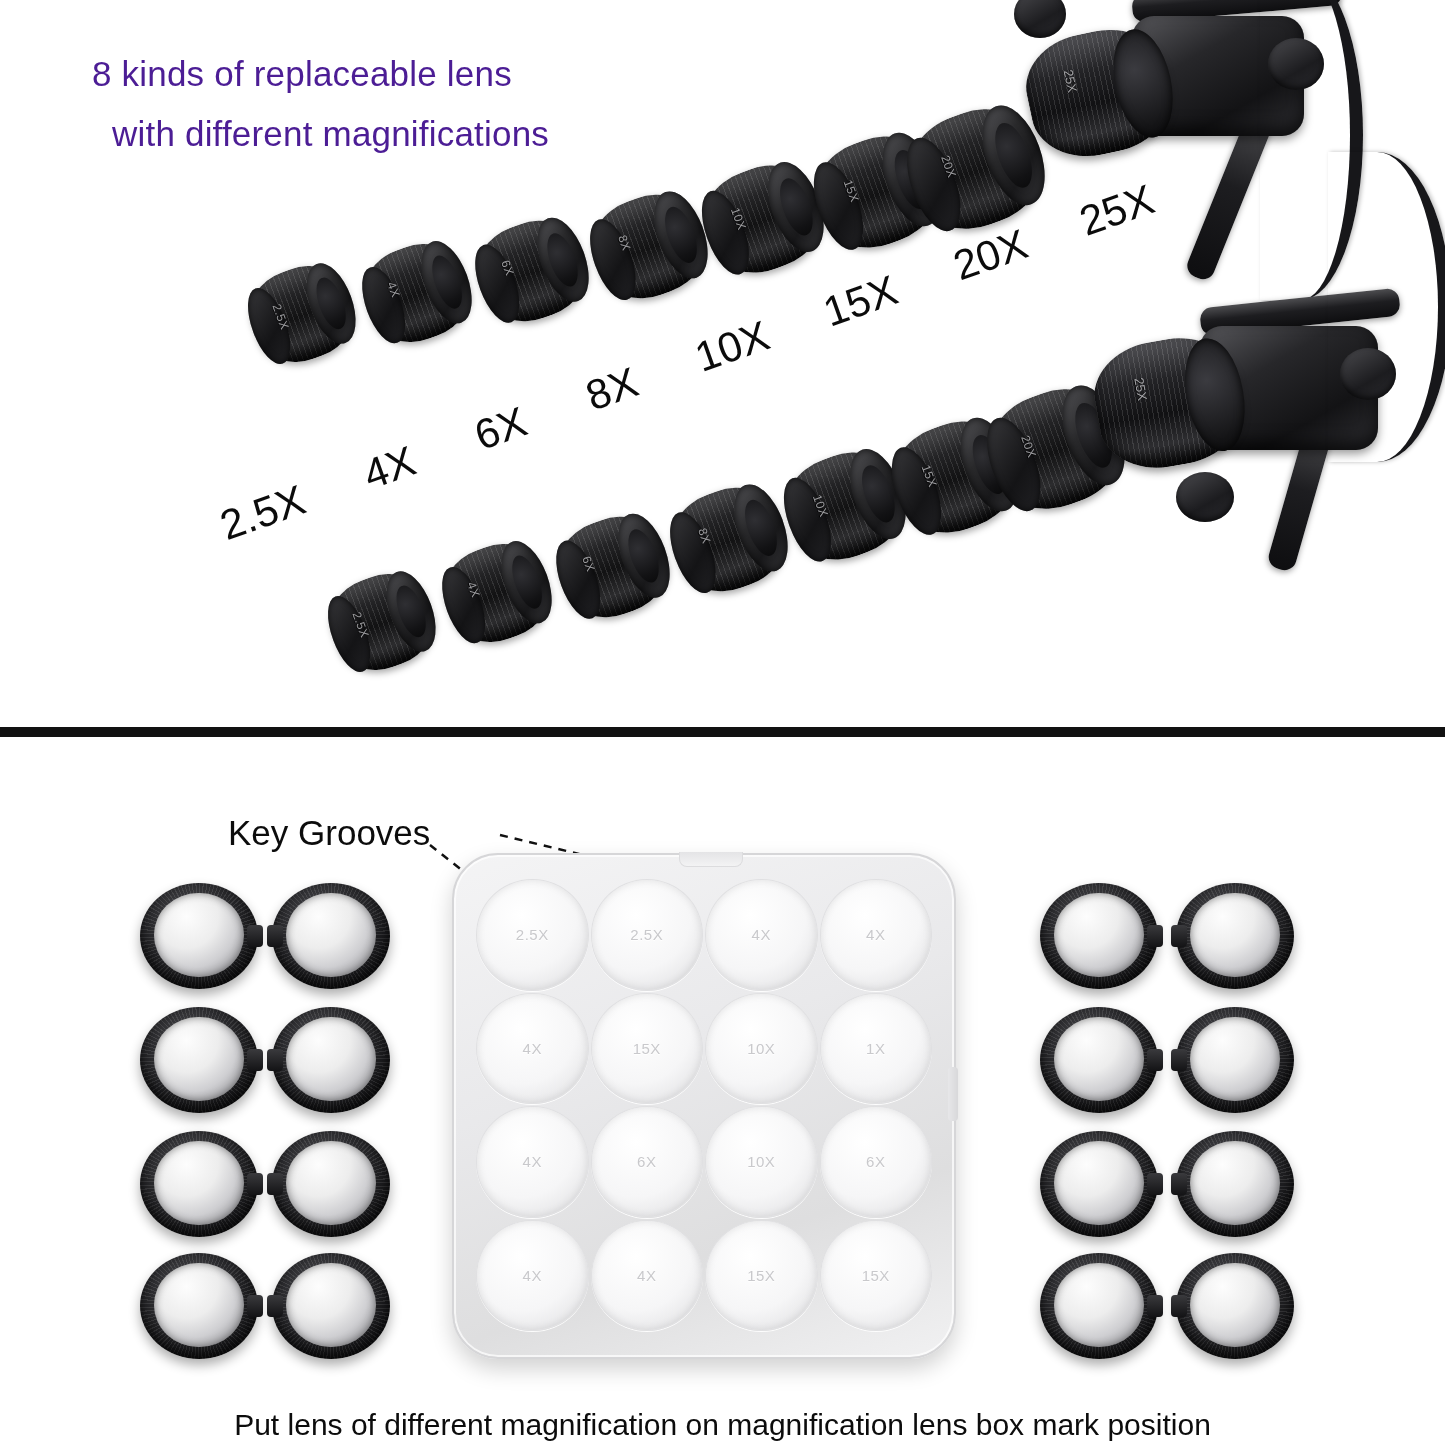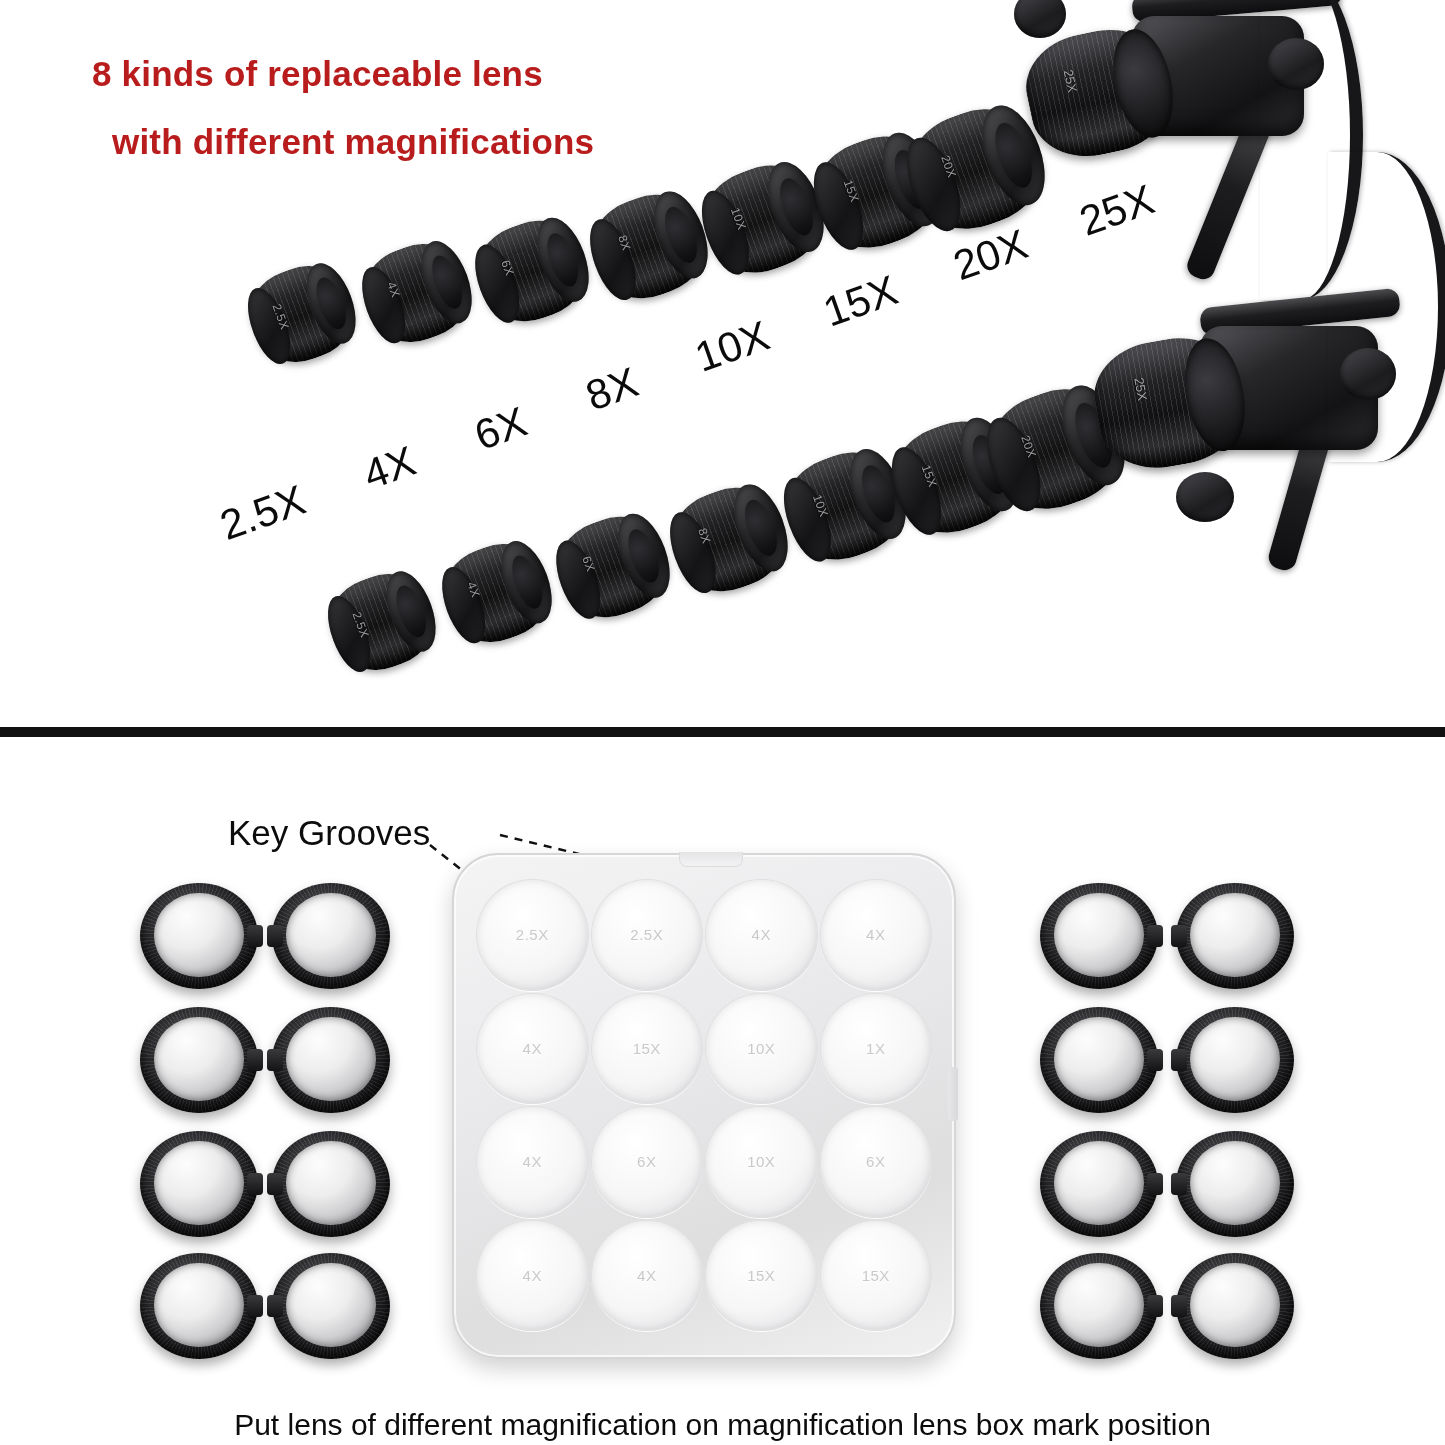--- a/index.html
+++ b/index.html
@@ -45,27 +45,27 @@
   #panel-bottom {
     top: 737px;
     height: 752px;
     margin-top: 36px;
   }
 
   
   .headline {
     position: absolute;
     font-size: 35px;
-    color: #b91c1c;
-    font-weight: 700;
+    color: #4c1d95;
+    font-weight: 400;
     letter-spacing: .2px;
     white-space: nowrap;
   }
   #headline-l1 { left: 92px; top: 54px; }
-  #headline-l2 { left: 112px; top: 122px; }
+  #headline-l2 { left: 112px; top: 114px; }
 
   
   #mag-labels {
     position: absolute;
     left: 230px;
     top: 230px;
     width: 1000px;
     height: 320px;
     transform: rotate(-19.5deg);
     transform-origin: 0 100%;

